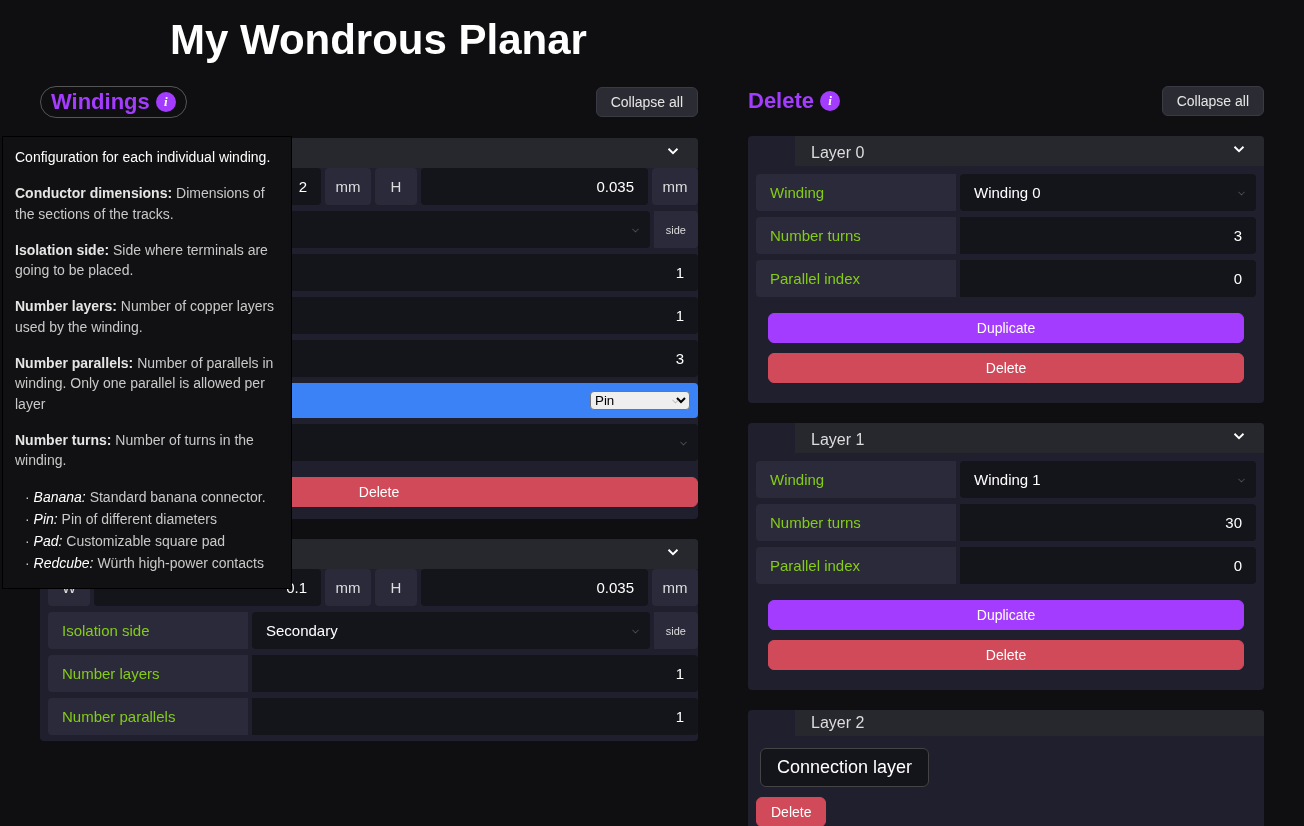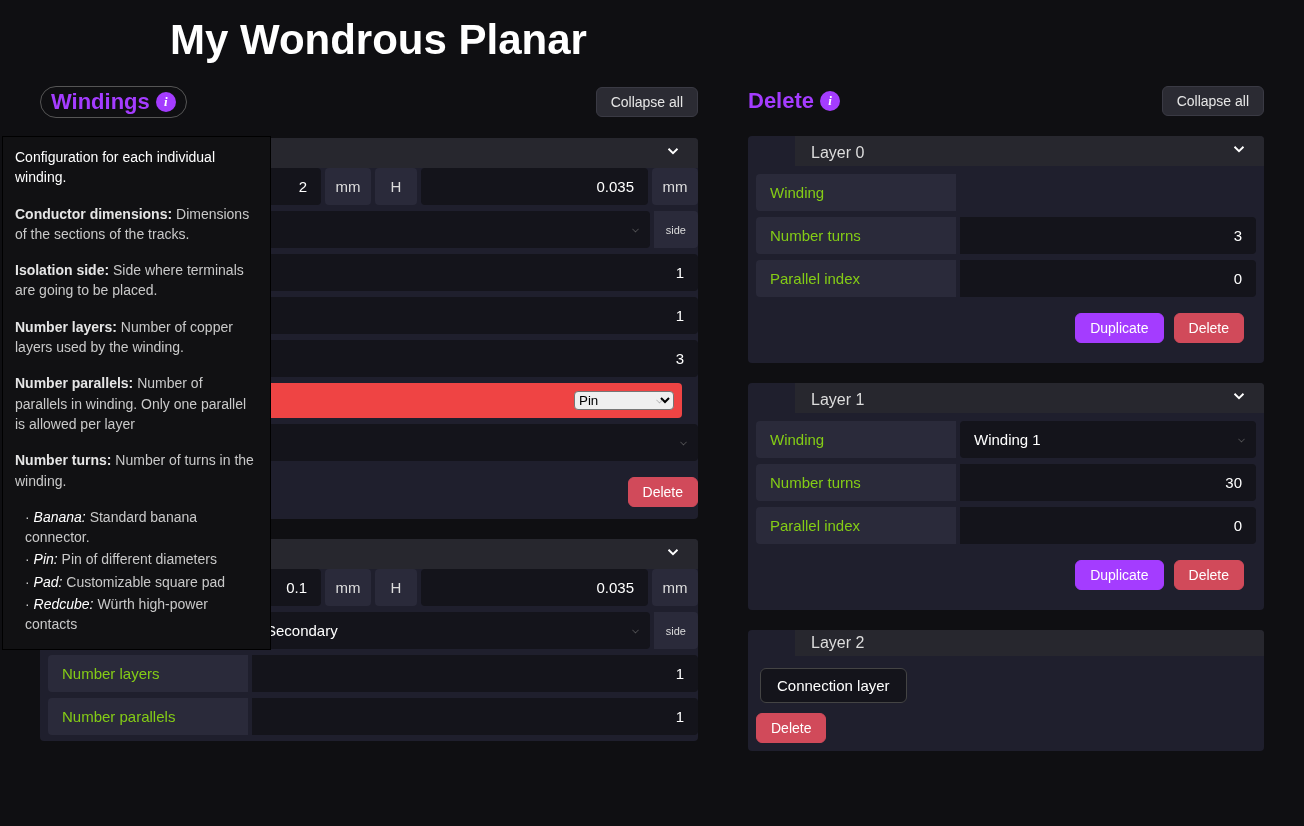--- a/index.html
+++ b/index.html
@@ -75,28 +75,28 @@
     background: var(--btn);
     color: var(--text);
     border: 1px solid var(--border);
     border-radius: 6px;
     padding: 6px 14px;
     font-size: 14px;
     cursor: pointer;
   }
   .btn-purple { background: var(--purple); border-color: var(--purple); color: #fff; }
   .btn-danger { background: var(--danger); border-color: var(--danger); color: #fff; }
-  .btn-row { display: flex; gap: 10px; justify-content: flex-end; padding: 10px 12px 12px 12px; }
+  .btn-row { display: flex; gap: 10px; justify-content: flex-end; padding: 10px 12px 12px 12px; flex-direction: column; }
 
   
   .tooltip-panel {
     position: absolute;
     top: 50px;
     left: -38px;
-    width: 269px;
+    width: 290px;
     background: #111113;
     border: 1px solid #000;
     color: var(--muted);
     font-size: 14px;
     line-height: 1.45;
     padding: 10px 12px 12px 12px;
     z-index: 50;
   }
   .tooltip-panel p { margin: 0 0 16px 0; }
   .tooltip-panel .lead { color: var(--info); }
@@ -226,21 +226,21 @@
   }
   .conn-row .sel-wrap { flex: 0 0 100px; }
 
   .badge-box {
     display: inline-block;
     background: var(--input-bg);
     border: 1px solid #444;
     border-radius: 6px;
     padding: 8px 16px;
     color: #fff;
-    font-size: 15px;
+    font-size: 18px;
     margin: 4px 0 0 4px;
   }
 
   .narrow-input { text-align: right; }
 
   .windings-body-pad { padding: 0 0 0 8px; }
 </style>
 </head>
 <body>
 
@@ -300,21 +300,21 @@
           <div class="row">
               <input class="value" value="1" style="">
             </div>
           <div class="row">
               <input class="value" value="1" style="">
             </div>
           <div class="row">
               <input class="value" value="3" style="">
             </div>
 
-          <div class="conn-row" style="background:#ef4444; border-radius:4px; margin:0 16px 6px 0; padding:8px;">
+          <div class="conn-row" style="background:#3b82f6; border-radius:4px; margin:0 0 6px 0; padding:8px;">
             <div class="sel-wrap">
                 <select><option>Pin</option></select>
               </div>
           </div>
 
           <div class="row">
             <div class="sel-wrap">
                 <select><option>0.7 mm</option></select>
               </div>
           </div>
@@ -377,20 +377,23 @@
       <div class="card">
         <div class="card-header">
           <span>Layer 0</span>
           <span class="chev"><svg viewBox="0 0 24 24" fill="none" stroke="#fff" stroke-width="2.5">
                 <polyline points="6 9 12 15 18 9"></polyline>
               </svg></span>
         </div>
         <div class="card-body">
           <div class="row">
             <span class="label">Winding</span>
+            <div class="sel-wrap">
+                <select><option>Winding 0</option></select>
+              </div>
           </div>
           <div class="row">
             <span class="label">Number turns</span>
             <input class="value" value="3" style="">
           </div>
           <div class="row">
             <span class="label">Parallel index</span>
             <input class="value" value="0" style="">
           </div>
           <div class="btn-row">

